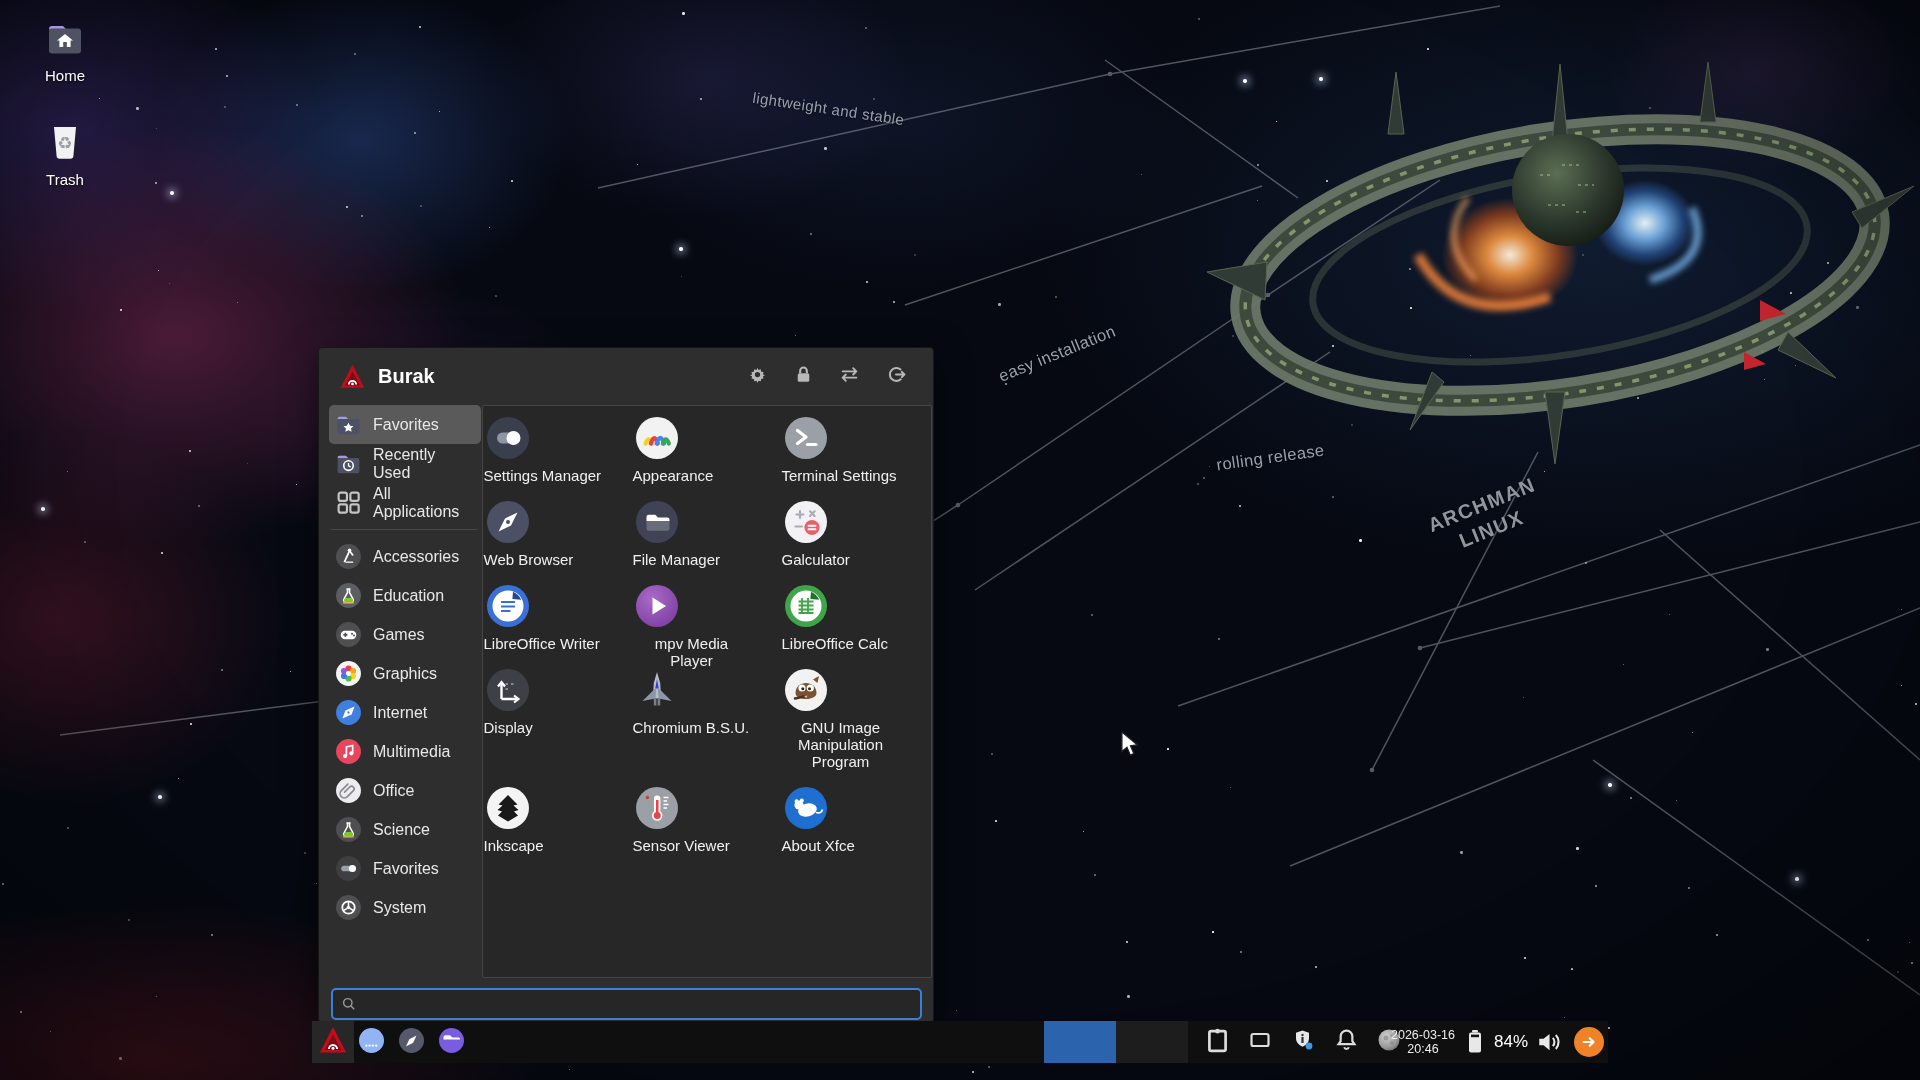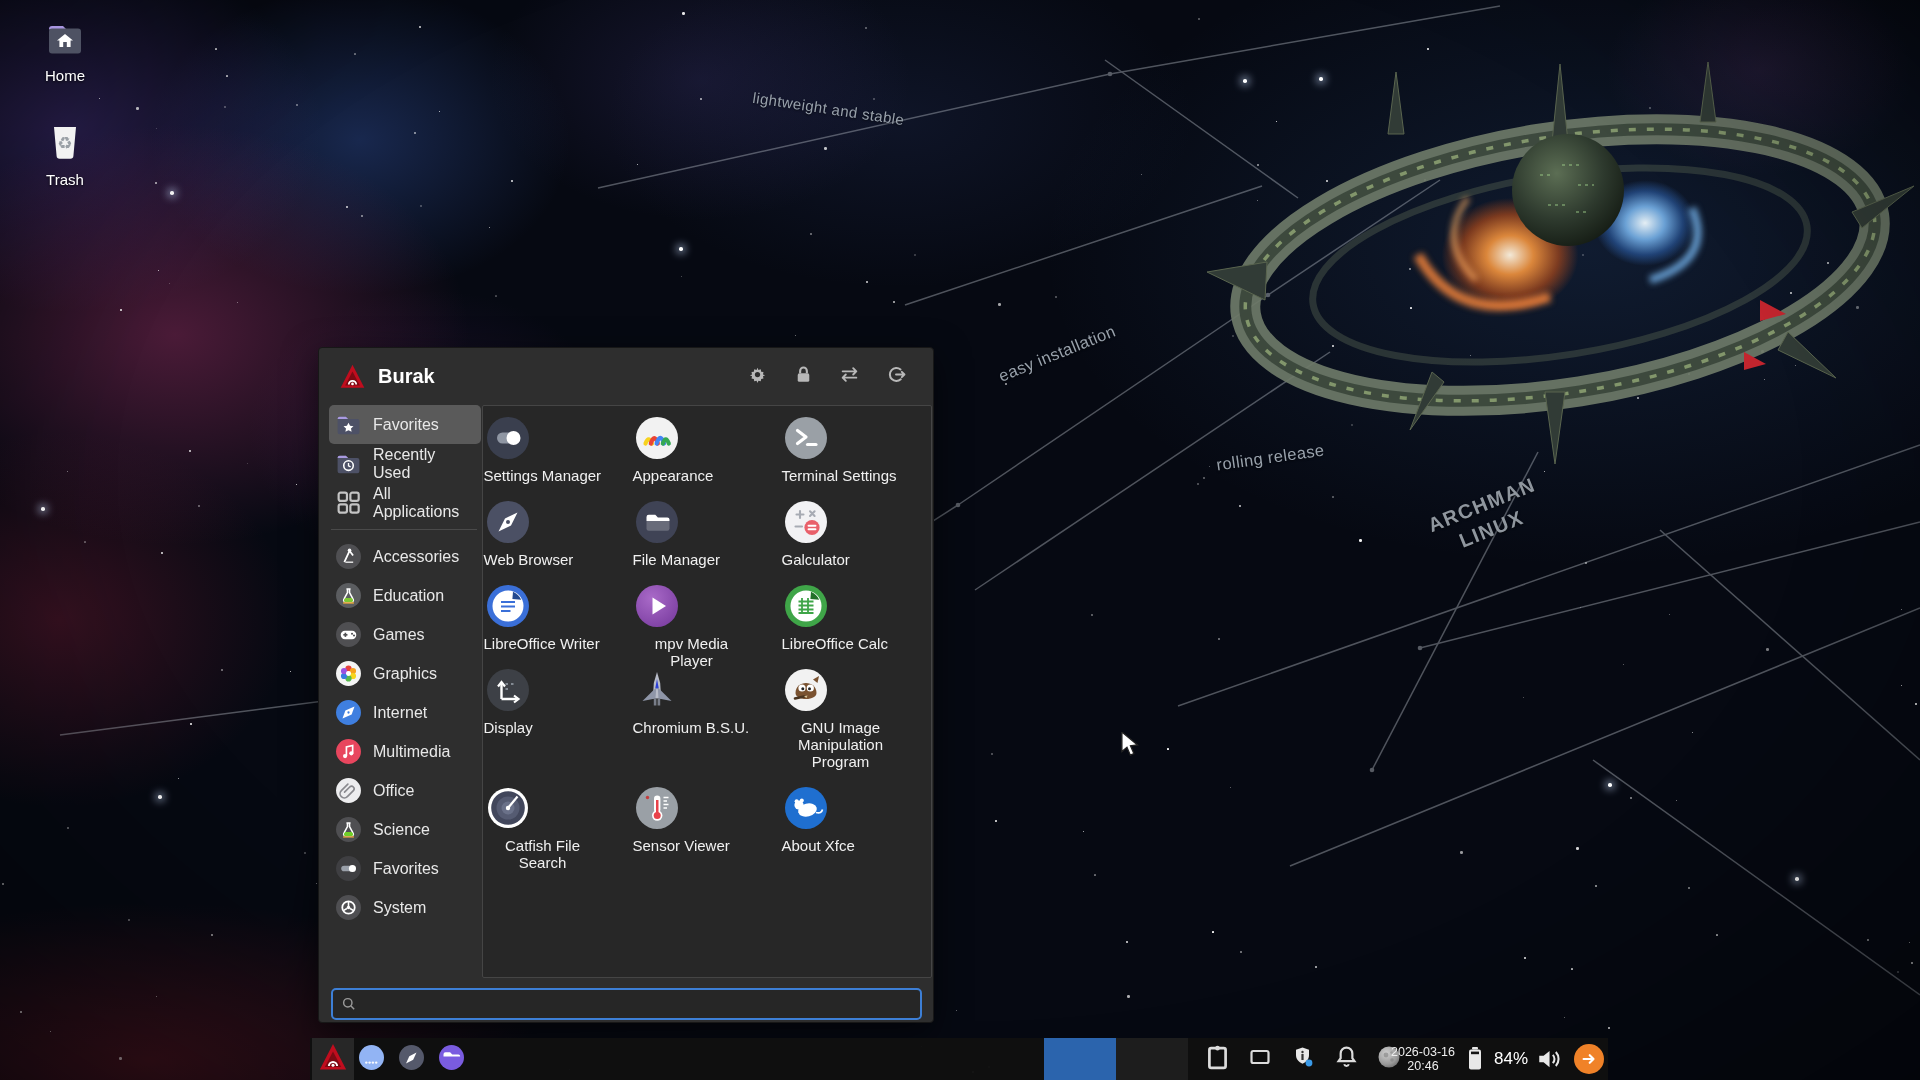--- a/index.html
+++ b/index.html
@@ -78,21 +78,21 @@
     color:#f0f0f0; font-size:15px; line-height:17px; }
 
   #wm-search { position:absolute; left:12px; top:640px; width:591px; height:32px;
     background:#262626; border:2px solid #3d7fd6; border-radius:5px;
     display:flex; align-items:center; padding:0 8px; }
   #wm-search svg { width:16px; height:16px; flex:0 0 16px; }
   #search-input { flex:1; margin-left:8px; background:transparent; border:none; outline:none;
     color:#eee; font-size:15px; font-family:"Liberation Sans","DejaVu Sans",sans-serif; }
 
   
-  #panel { position:absolute; left:310px; bottom:0; width:1298px; height:42px;
+  #panel { position:absolute; left:310px; bottom:17px; width:1298px; height:42px;
     background:rgba(16,16,16,.97); display:block; }
   .p-abs { position:absolute; top:0; height:42px; display:flex; align-items:center; justify-content:center; }
   #p-menu-btn { left:2px; width:42px; background:#272727; cursor:pointer; }
   #p-menu-btn svg { width:30px; height:30px; }
   .p-launcher { width:34px; cursor:pointer; }
   .p-launcher svg { width:27px; height:27px; }
   #p-launch1 { left:44px; } #p-launch2 { left:84px; } #p-launch3 { left:124px; }
   #p-pager { left:734px; display:flex; cursor:pointer; }
   .ws { width:72px; height:42px; }
   .ws.active { background:#2b64ad; }
@@ -698,28 +698,24 @@
                 <circle cx="28.3" cy="22" r="3.6" fill="#fff"></circle>
                 <circle cx="20.8" cy="22.8" r="1.5" fill="#222"></circle>
                 <circle cx="27.5" cy="22.8" r="1.5" fill="#222"></circle>
                 <path d="M13 32.5l9-2" stroke="#4a3420" stroke-width="2.6" stroke-linecap="round"></path>
                 <path d="M22 30.2l3.5-.8-1 2.6z" fill="#d8c49a"></path>
               </svg></div>
             <div class="alabel">GNU Image Manipulation Program</div>
           </div>
           <div class="app-cell">
             <div class="aicon"><svg viewBox="0 0 48 48">
-                <circle cx="24" cy="24" r="20" fill="#fff"></circle>
-                <circle cx="24" cy="24" r="16.8" fill="#42475c"></circle>
-                <circle cx="24" cy="24" r="11.5" fill="#555b72"></circle>
-                <circle cx="24" cy="24" r="6.5" fill="#6a7189"></circle>
-                <path d="M24 24l9.5-11.5" stroke="#fff" stroke-width="2.2"></path>
-                <circle cx="24" cy="24" r="2.2" fill="#fff"></circle>
-              </svg></div>
-            <div class="alabel">Catfish File Search</div>
+                <circle cx="24" cy="24" r="21" fill="#f4f4f4"></circle>
+                <path d="M24 11l9.5 9.5-4 1 5 4.5-4.5 1.5 4 4-10 6-10-6 4-4-4.5-1.5 5-4.5-4-1z" fill="#1a1a1a"></path>
+              </svg></div>
+            <div class="alabel">Inkscape</div>
           </div>
           <div class="app-cell">
             <div class="aicon"><svg viewBox="0 0 48 48">
                 <circle cx="24" cy="24" r="21" fill="#9aa0a6"></circle>
                 <circle cx="14.5" cy="13.5" r="1.7" fill="#c43c3c"></circle>
                 <rect x="21" y="11.5" width="6.4" height="17" rx="3.2" fill="#fff"></rect>
                 <circle cx="24.2" cy="31.5" r="5.2" fill="#fff"></circle>
                 <circle cx="24.2" cy="31.5" r="3.5" fill="#e8424a"></circle>
                 <rect x="23" y="16" width="2.5" height="14" fill="#e8424a"></rect>
                 <g stroke="#fff" stroke-width="1.7">

